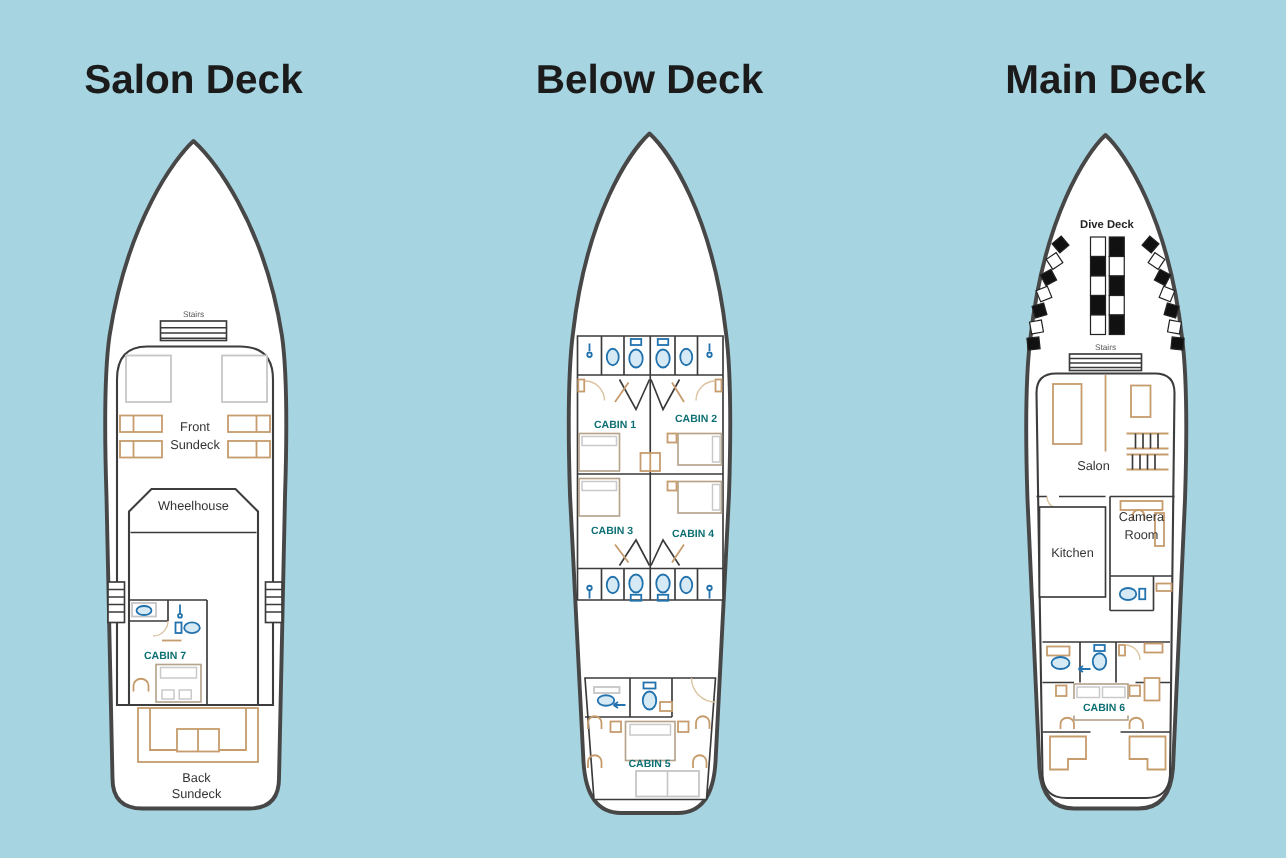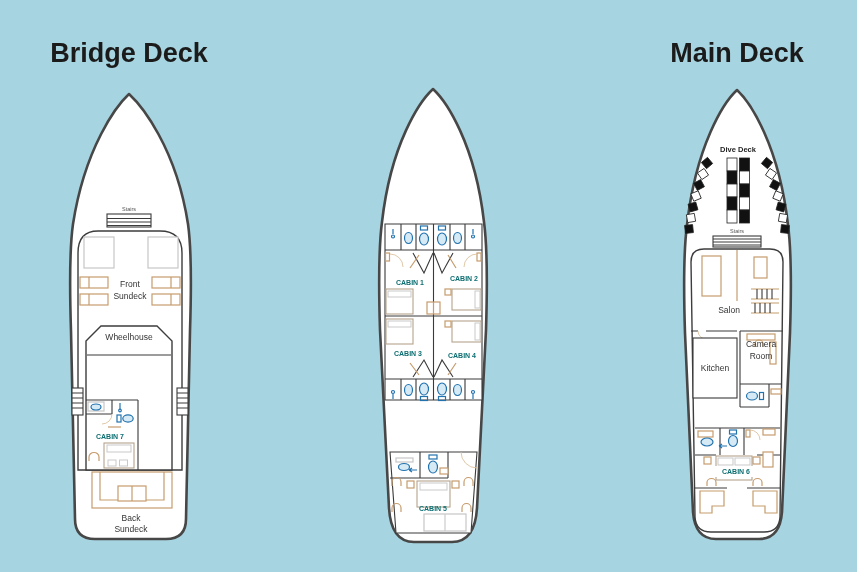--- a/index.html
+++ b/index.html
@@ -34,21 +34,22 @@
   .t-room{font-size:8.5px;fill:#333;}
   .t-small{font-size:5.5px;fill:#555;}
   .t-cabin{font-size:7px;font-weight:bold;fill:#0d6f72;}
   .t-area{font-size:7.5px;fill:#222;font-weight:600;}
 </style>
 </head>
 <body>
 
 <div class="canvas">
 
-  <div class="deck-title" style="left:129px;">Bridge Deck</div>
+  <div class="deck-title" style="left:129px;">Salon Deck</div>
+  <div class="deck-title" style="left:433px;">Below Deck</div>
   <div class="deck-title" style="left:737px;text-align:right;">Main Deck</div>
 
   <svg style="left:60px;top:85px;" width="145" height="465" viewBox="60 85 145 465">
     <path class="hull" d="M129,94 C117,105 85,147 73,224 C69,252 70,300 71,331 L75,519 Q75,539 95,539 L166,539 Q186,539 186,519 L190,331 C191,300 192,252 188,224 C176,147 141,105 129,94 Z"></path>
 
     <text class="t-small" x="129" y="211">Stairs</text>
     <g>
       <rect class="wallf" x="107" y="214" width="44" height="13"></rect>
       <path class="wall" d="M107,218.5 H151 M107,222 H151 M107,225.5 H151"></path>
     </g>

